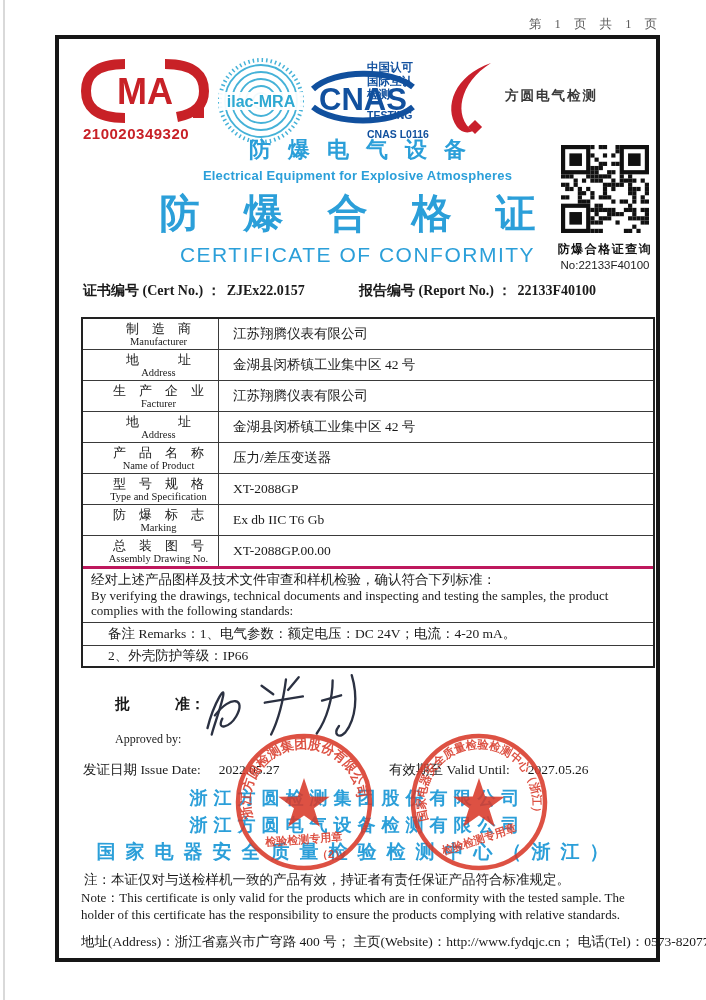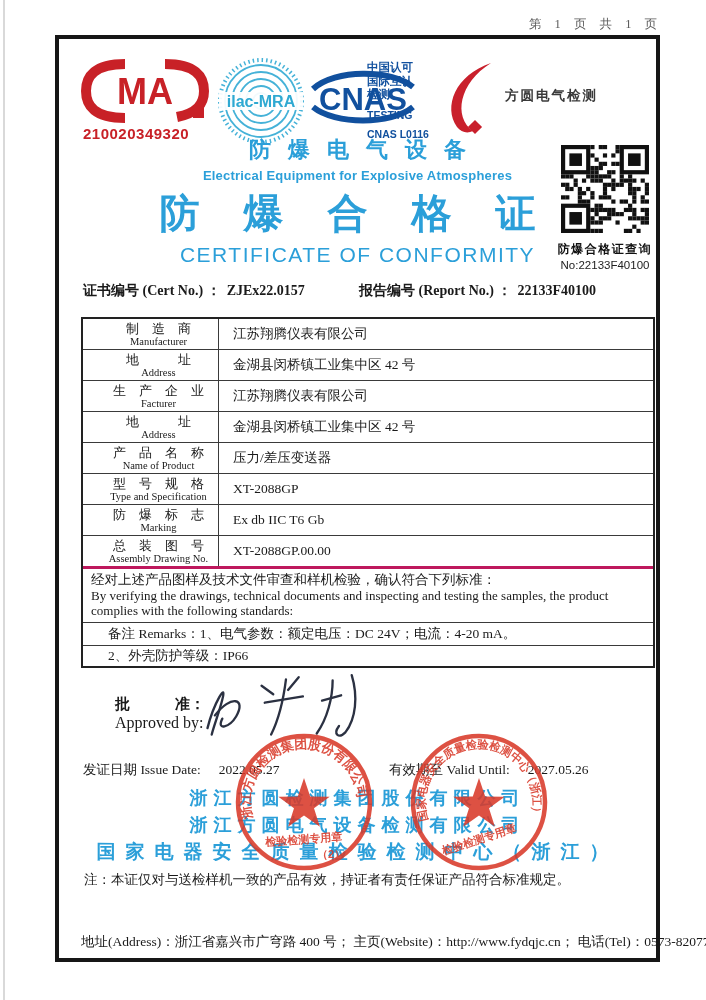--- a/index.html
+++ b/index.html
@@ -48,21 +48,21 @@
   .t-label .en{font-size:10.5px;line-height:11px;white-space:nowrap;}
   .t-value{flex:1;display:flex;align-items:center;padding-left:14px;font-size:13.5px;}
   .t-statement{border-top:3px solid #be185d;padding:3px 22px 3px 8px;font-size:13px;line-height:15.5px;}
   .t-statement .cn{font-size:13.5px;}
   .t-remark{border-top:1px solid #3a3a3a;height:22px;display:flex;align-items:center;
     padding-left:25px;font-size:13.5px;}
   .t-remark.second{height:20px;}
   
   .approval{position:absolute;left:56px;top:656px;}
   .approval .cn{font-size:15px;font-weight:600;}
-  .approval .en{font-size:16px;margin-top:0;}
+  .approval .en{font-size:12px;margin-top:18px;}
   .signature{position:absolute;left:140px;top:630px;}
   .date-line{position:absolute;left:24px;top:722px;width:560px;font-size:13.5px;}
   .date-group{position:absolute;white-space:nowrap;}
   .date-group span{margin-right:18px;}
   .dg-issue{left:0;}
   .dg-valid{left:306px;}
   
   .issuer{position:absolute;width:100%;text-align:center;color:#2b9fd9;
     font-family:"Liberation Sans",sans-serif;font-weight:bold;white-space:nowrap;}
   .issuer.l1{top:747px;font-size:18px;letter-spacing:6px;}
@@ -412,15 +412,16 @@
       <circle cx="75" cy="75" r="66" fill="none" stroke="#d93a2a" stroke-width="4.5"></circle>
       <polygon points="75,51 81.2,69.5 100.7,69.7 85,81.2 90.9,99.8 75,88.5 59.1,99.8 65,81.2 49.3,69.7 68.8,69.5" fill="#d93a2a"></polygon>
       <text font-family="Liberation Sans, sans-serif" font-size="11.5" font-weight="bold" fill="#d93a2a">
         <textPath href="#ringR" startOffset="0" textLength="202" lengthAdjust="spacingAndGlyphs">国家电器安全质量检验检测中心（浙江）</textPath>
       </text>
       <text x="75" y="116" text-anchor="middle" font-family="Liberation Sans, sans-serif" font-size="11" font-weight="bold" fill="#d93a2a" transform="rotate(-18 75 112)">检验检测专用章</text>
     </svg>
   </div>
 
   <div class="note-cn">注：本证仅对与送检样机一致的产品有效，持证者有责任保证产品符合标准规定。</div>
+  <div class="note-en">Note：This certificate is only valid for the products which are in conformity with the tested sample. The holder of this certificate has the responsibility to ensure the products complying with relative standards.</div>
   <div class="footer-line">地址(Address)：浙江省嘉兴市广穹路 400 号；  主页(Website)：http://www.fydqjc.cn；  电话(Tel)：0573-82077233</div>
 
 </div>
 
 </body></html>

